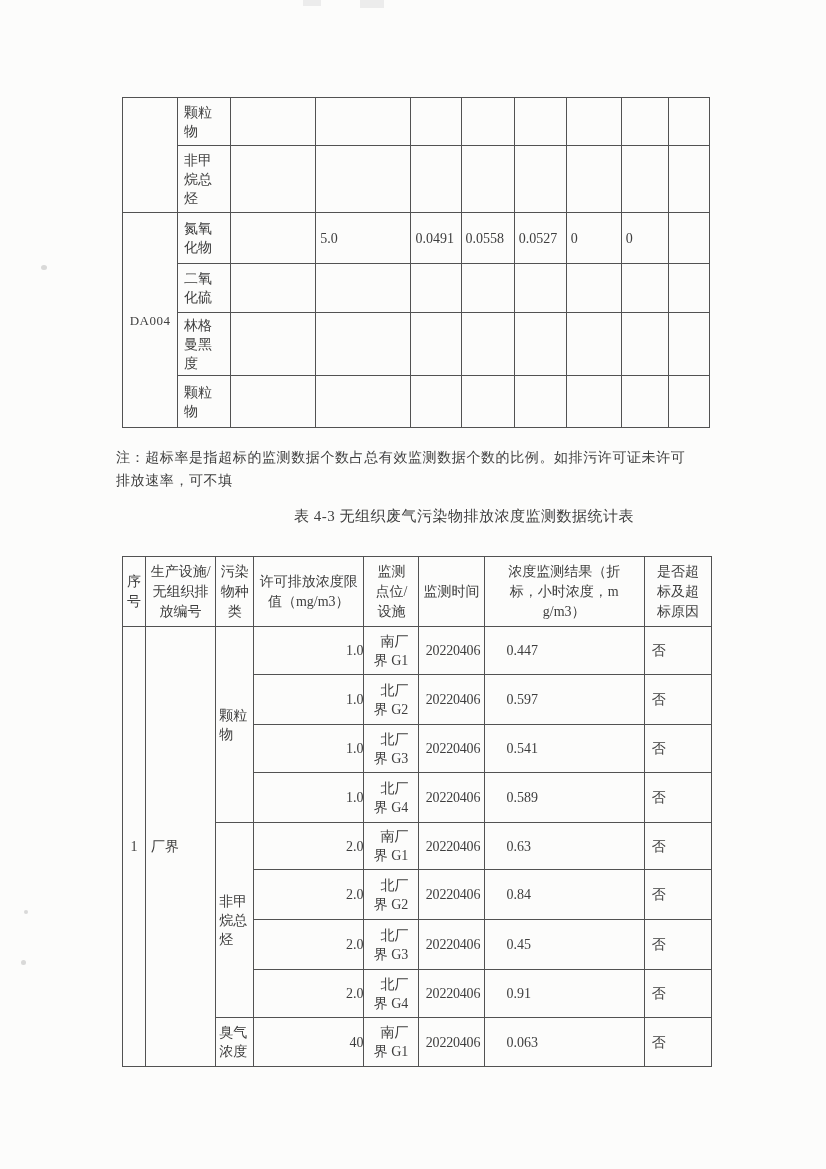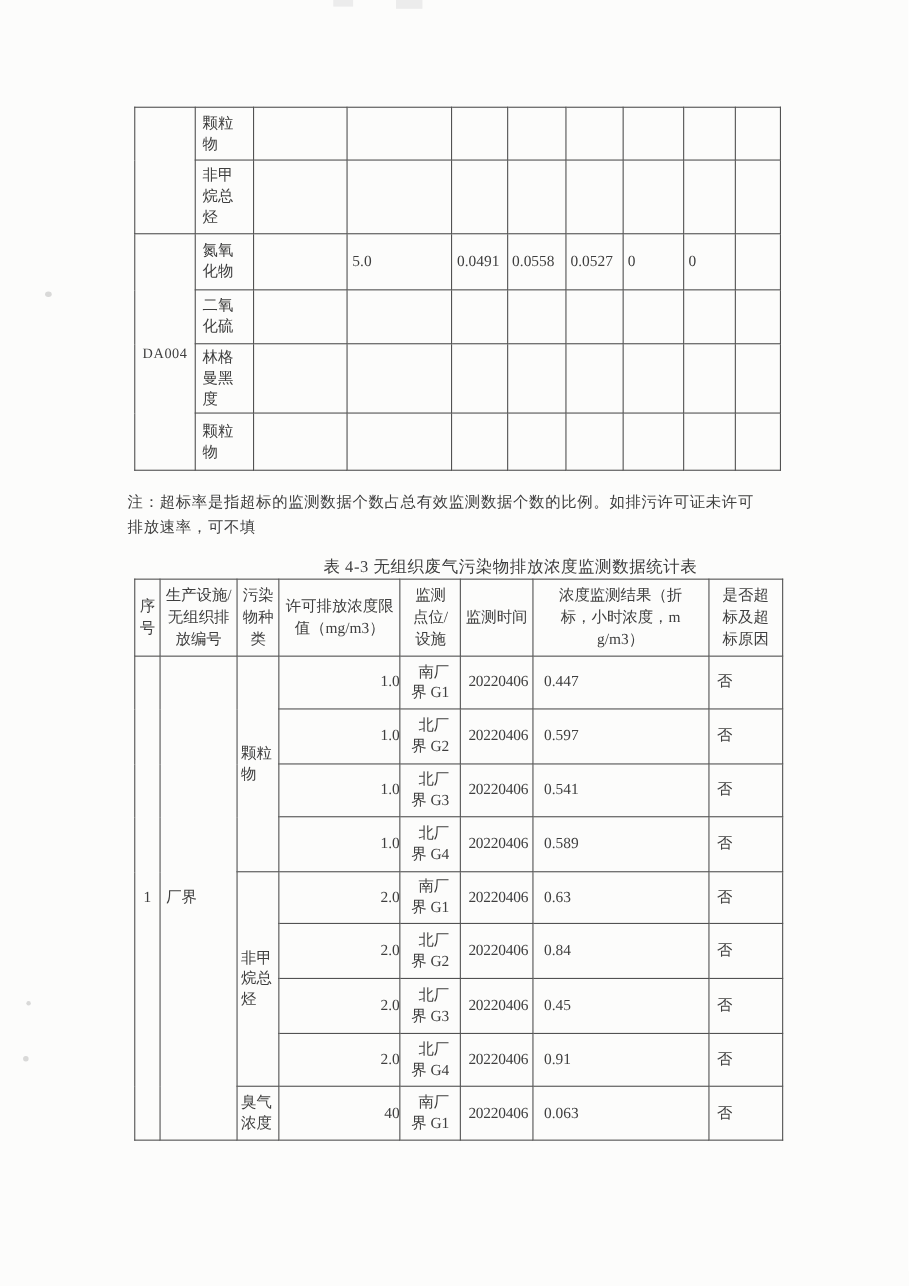--- a/index.html
+++ b/index.html
@@ -33,35 +33,35 @@
   #note {
     position:absolute; left:116px; top:446px; width:578px;
     font-size:14px; line-height:23px; letter-spacing:.6px; text-align:left;
   }
   #title2 {
     position:absolute; left:122px; top:504px; width:512px;
     font-size:15px; line-height:24px; letter-spacing:.5px; text-align:right;
   }
 
   
-  #t2 { left:122px; top:526px; width:590px; }
+  #t2 { left:122px; top:556px; width:590px; }
   #t2 th { font-size:14px; line-height:20px; padding:2px 2px; text-align:center; word-break:break-all; }
   #t2 td { font-size:14px; line-height:19px; }
   #t2 .hs { display:inline-block; text-align:center; word-break:break-all; }
   #t2 .w-point { max-width:36px; }
   #t2 .w-result { max-width:116px; }
   #t2 .w-exceed { max-width:45px;text-align:center; }
   #t2 .seq { text-align:center; }
   #t2 .fac { text-align:left; padding-left:5px; }
   #t2 .pol2 { text-align:left; padding:2px 2px 2px 3px; }
   #t2 .lim { text-align:right; padding-left:6px; white-space:nowrap; }
   #t2 .pt { text-align:left; padding:2px 2px 2px 6px; }
   #t2 .pt span { display:inline-block; max-width:38px; text-align:right; word-break:break-all; }
   #t2 .tm { text-align:center; padding:0 2px 0 5px; white-space:nowrap; letter-spacing:-.2px; }
-  #t2 .res { text-align:left; padding-left:10px; white-space:nowrap; }
+  #t2 .res { text-align:left; padding-left:22px; white-space:nowrap; }
   #t2 .exc { text-align:left; padding-left:7px; }
 </style>
 </head>
 <body>
 
 <div id="page">
 
   <div class="art a1"></div>
   <div class="art a2"></div>
   <div class="speck s1"></div>

